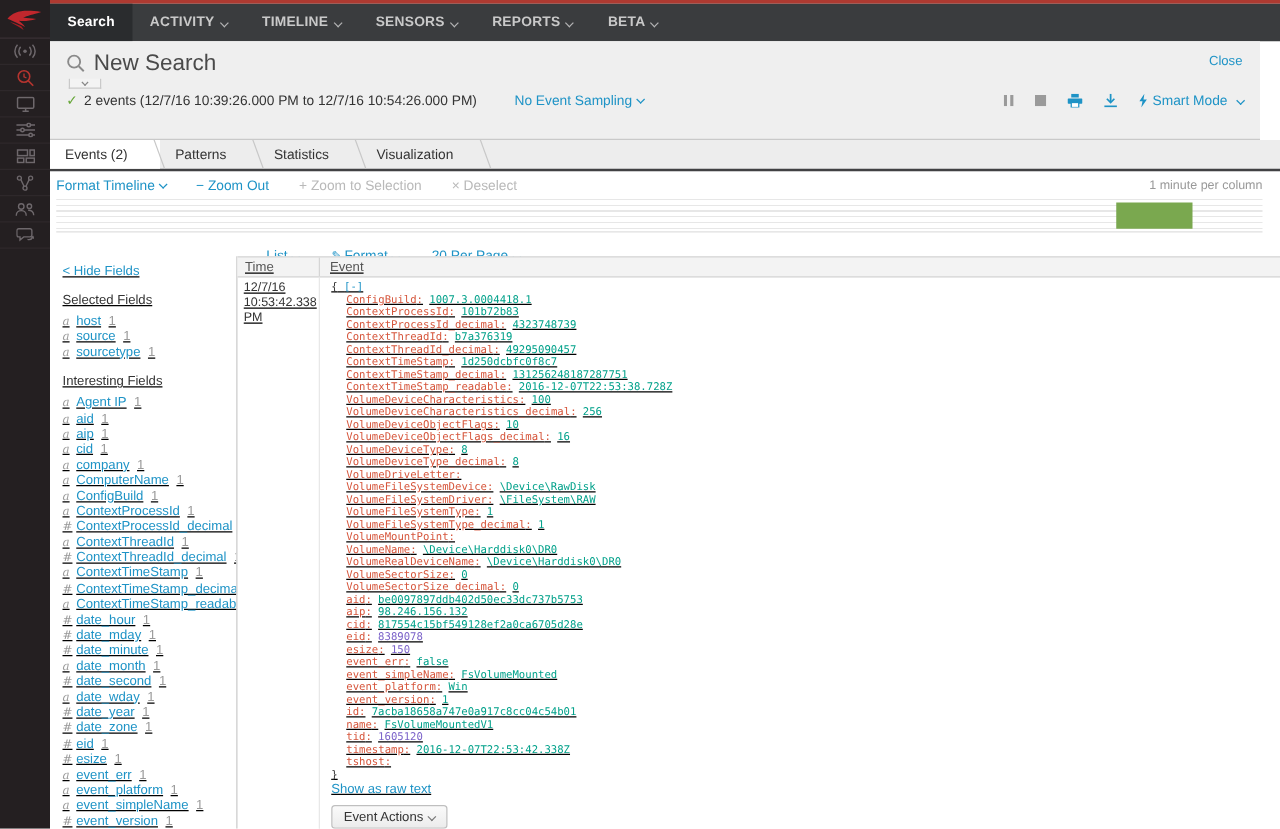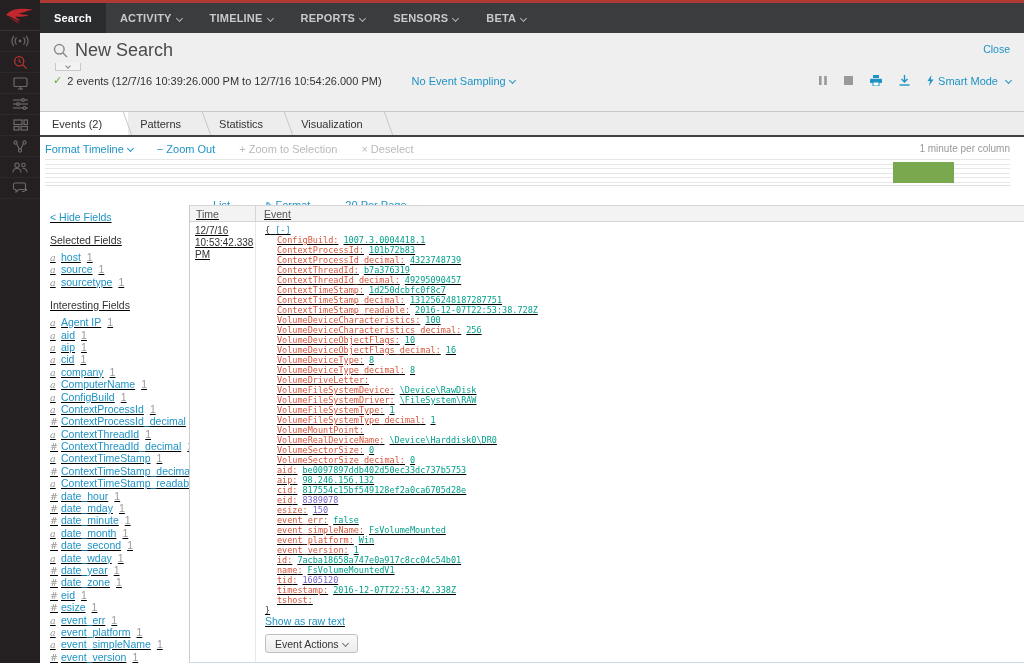--- a/index.html
+++ b/index.html
@@ -16,21 +16,21 @@
   
   .topstrip { position:absolute; left:40px; right:0; top:0; height:3px; background:#ae3a31; }
   .nav { position:absolute; left:40px; right:0; top:3px; height:30px; background:#3a3c3e; display:flex; align-items:stretch; }
   .nav-item { display:flex; align-items:center; padding:0 14px; color:#c9c9c9; font-size:11px; font-weight:bold; letter-spacing:.2px; cursor:pointer; }
   .nav-item.active { background:#2a2c2e; color:#fff; }
   .nav-item .chev { margin-left:5px; opacity:.85; }
 
   .chev { display:inline-block; width:5px; height:5px; border-right:1.4px solid currentColor; border-bottom:1.4px solid currentColor; transform:rotate(45deg); margin-left:4px; vertical-align:2px; }
 
   
-  .header { position:absolute; left:40px; right:0; top:33px; height:79px; background:#efefef; border-bottom:1px solid #c9c9c9; padding:4px 13px 0 13px; }
+  .header { position:absolute; left:40px; right:16px; top:33px; height:79px; background:#efefef; border-bottom:1px solid #c9c9c9; padding:4px 13px 0 13px; }
   .title-row { position:relative; height:26px; display:flex; align-items:center; }
   .page-title { font-size:18px; color:#4a4a4a; margin-left:7px; }
   .close-link { position:absolute; right:1px; top:6px; font-size:10.5px; color:#1e93c6; cursor:pointer; }
   .search-row { display:flex; height:30px; margin-top:1px; }
   .search-input { flex:1; height:30px; border:1px solid #4f9fd4; background:#fff; padding:0 8px;
     font-family:"DejaVu Sans Mono", monospace; font-size:10.5px; color:#333; outline:none; }
   .timerange { width:86px; height:30px; background:#fff; border:1px solid #c6c6c6; border-left:none; display:flex; align-items:center; justify-content:center; font-size:10px; color:#333; cursor:pointer; }
   .timerange .chev { color:#777; }
   .search-btn { width:36px; height:30px; background:#fff; border:1px solid #c6c6c6; border-left:1px solid #ddd; display:flex; align-items:center; justify-content:center; cursor:pointer; }
   .assist-tab { position:relative; margin-left:2px; width:26px; height:8px; background:#f3f3f3; border:1px solid #c9c9c9; border-top:none; display:flex; align-items:center; justify-content:center; cursor:pointer; }
@@ -185,25 +185,25 @@
     </div>
       <div class="nav-item">
       <span>ACTIVITY</span>
         <span class="chev"></span>
     </div>
       <div class="nav-item">
       <span>TIMELINE</span>
         <span class="chev"></span>
     </div>
       <div class="nav-item">
+      <span>SENSORS</span>
+        <span class="chev"></span>
+    </div>
+      <div class="nav-item">
       <span>REPORTS</span>
-        <span class="chev"></span>
-    </div>
-      <div class="nav-item">
-      <span>SENSORS</span>
         <span class="chev"></span>
     </div>
       <div class="nav-item">
       <span>BETA</span>
         <span class="chev"></span>
     </div>
     </div>
 
   <div class="header">
     <div class="title-row">
@@ -540,20 +540,23 @@
                   <div class="jline t-str">
                   <span class="jkey">VolumeFileSystemType</span><span class="jval">1</span>
                 </div>
                   <div class="jline t-str">
                   <span class="jkey">VolumeFileSystemType_decimal</span><span class="jval">1</span>
                 </div>
                   <div class="jline t-str">
                   <span class="jkey">VolumeMountPoint</span><span class="jval"></span>
                 </div>
                   <div class="jline t-str">
+                  <span class="jkey">VolumeName</span><span class="jval">\Device\Harddisk0\DR0</span>
+                </div>
+                  <div class="jline t-str">
                   <span class="jkey">VolumeRealDeviceName</span><span class="jval">\Device\Harddisk0\DR0</span>
                 </div>
                   <div class="jline t-str">
                   <span class="jkey">VolumeSectorSize</span><span class="jval">0</span>
                 </div>
                   <div class="jline t-str">
                   <span class="jkey">VolumeSectorSize_decimal</span><span class="jval">0</span>
                 </div>
                   <div class="jline t-str">
                   <span class="jkey">aid</span><span class="jval">be0097897ddb402d50ec33dc737b5753</span>

